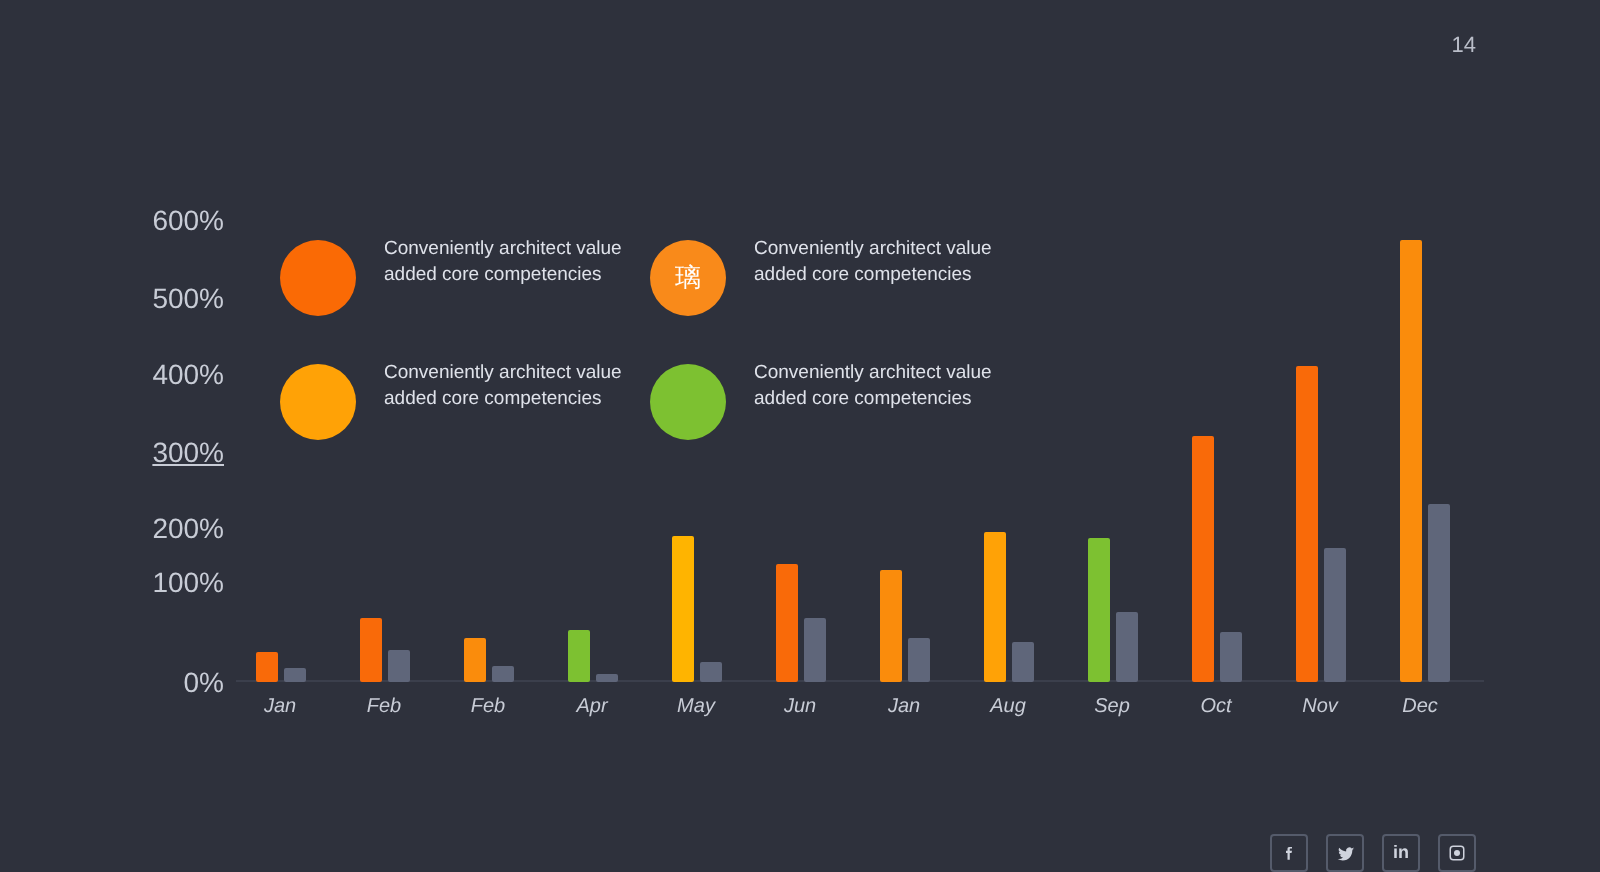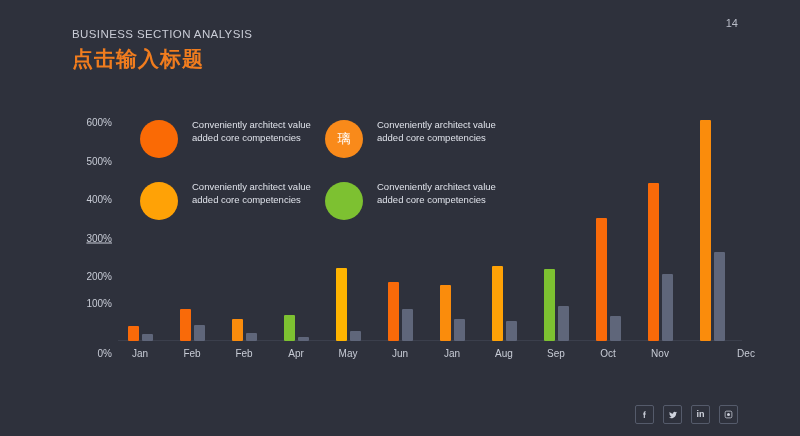--- a/index.html
+++ b/index.html
@@ -90,25 +90,24 @@
   .y-labels {
     position: absolute;
     left: 0;
     top: 0;
     width: 40px;
     height: 231px;
   }
   .y-label {
     position: absolute;
     right: 0;
-    font-size: 10px;
+    font-size: 14px;
     color: #c8ccd6;
     transform: translateY(-50%);
     white-space: nowrap;
-    margin-top: 12px;
   }
   .plot {
     position: absolute;
     left: 46px;
     top: 0;
     right: 0;
     height: 231px;
   }
   .baseline {
     position: absolute;
@@ -139,27 +138,28 @@
     right: 0;
     height: 16px;
   }
   .x-label {
     position: absolute;
     font-size: 10px;
     color: #c8ccd6;
     text-align: center;
     transform: translateX(-50%);
     white-space: nowrap;
+    font-style: italic;
   }
 
   
   .social {
     position: absolute;
     right: 62px;
-    bottom: 12px;
+    bottom: 0;
     display: flex;
     gap: 9px;
     align-items: flex-end;
   }
   .social-btn {
     width: 17px;
     height: 17px;
     border: 1px solid #555b6b;
     border-radius: 2px;
     display: flex;
@@ -170,24 +170,20 @@
     font-weight: 700;
     line-height: 1;
   }
   .social-btn svg { display: block; }
 </style>
 </head>
 <body>
 
 <div class="slide">
 
-  <div class="header">
-    <div class="eyebrow">BUSINESS SECTION ANALYSIS</div>
-    <div class="title">点击输入标题</div>
-  </div>
 
   <div class="page-number">14</div>
 
   <div class="legend" id="legend">
       <div class="legend-item">
         <div class="legend-dot" style="background: rgb(250, 106, 5);"></div>
         <div class="legend-text">Conveniently architect value added core competencies</div>
       </div>
       <div class="legend-item">
         <div class="legend-dot" style="background: rgb(249, 138, 26);">璃</div>
@@ -269,21 +265,21 @@
         <div class="x-label" style="left: 74px;">Feb</div>
         <div class="x-label" style="left: 126px;">Feb</div>
         <div class="x-label" style="left: 178px;">Apr</div>
         <div class="x-label" style="left: 230px;">May</div>
         <div class="x-label" style="left: 282px;">Jun</div>
         <div class="x-label" style="left: 334px;">Jan</div>
         <div class="x-label" style="left: 386px;">Aug</div>
         <div class="x-label" style="left: 438px; text-align: center;">Sep</div>
         <div class="x-label" style="left: 490px;">Oct</div>
         <div class="x-label" style="left: 542px;">Nov</div>
-        <div class="x-label" style="left: 618px; padding-left: 20px;">Dec</div>
+        <div class="x-label" style="left: 582px; padding-left: 20px;">Dec</div>
       </div>
   </div>
 
   <div class="social" id="social">
       <div class="social-btn">
         <svg width="9" height="9" viewBox="0 0 24 24" fill="#cfd3dd">
           <path d="M15 4h-2.5C10.5 4 10 5.3 10 6.6V9H8v3h2v9h3v-9h2.4l.6-3H13V7c0-.6.2-1 .9-1H16V4z"></path>
         </svg>
       </div>
       <div class="social-btn">

